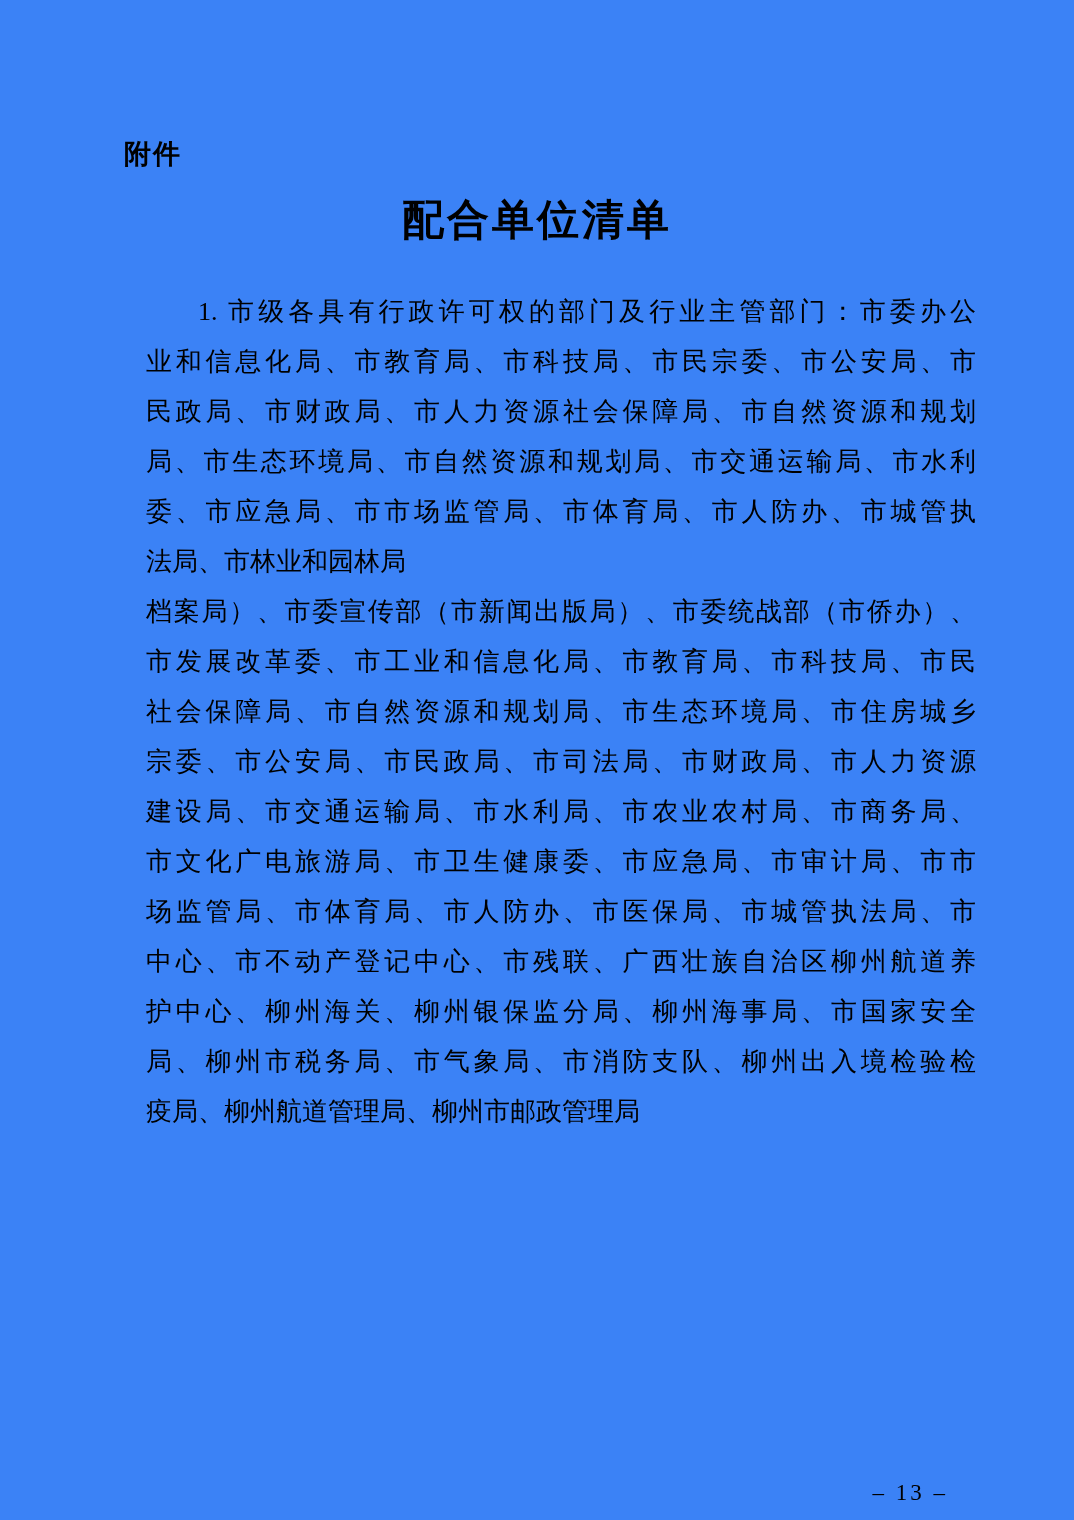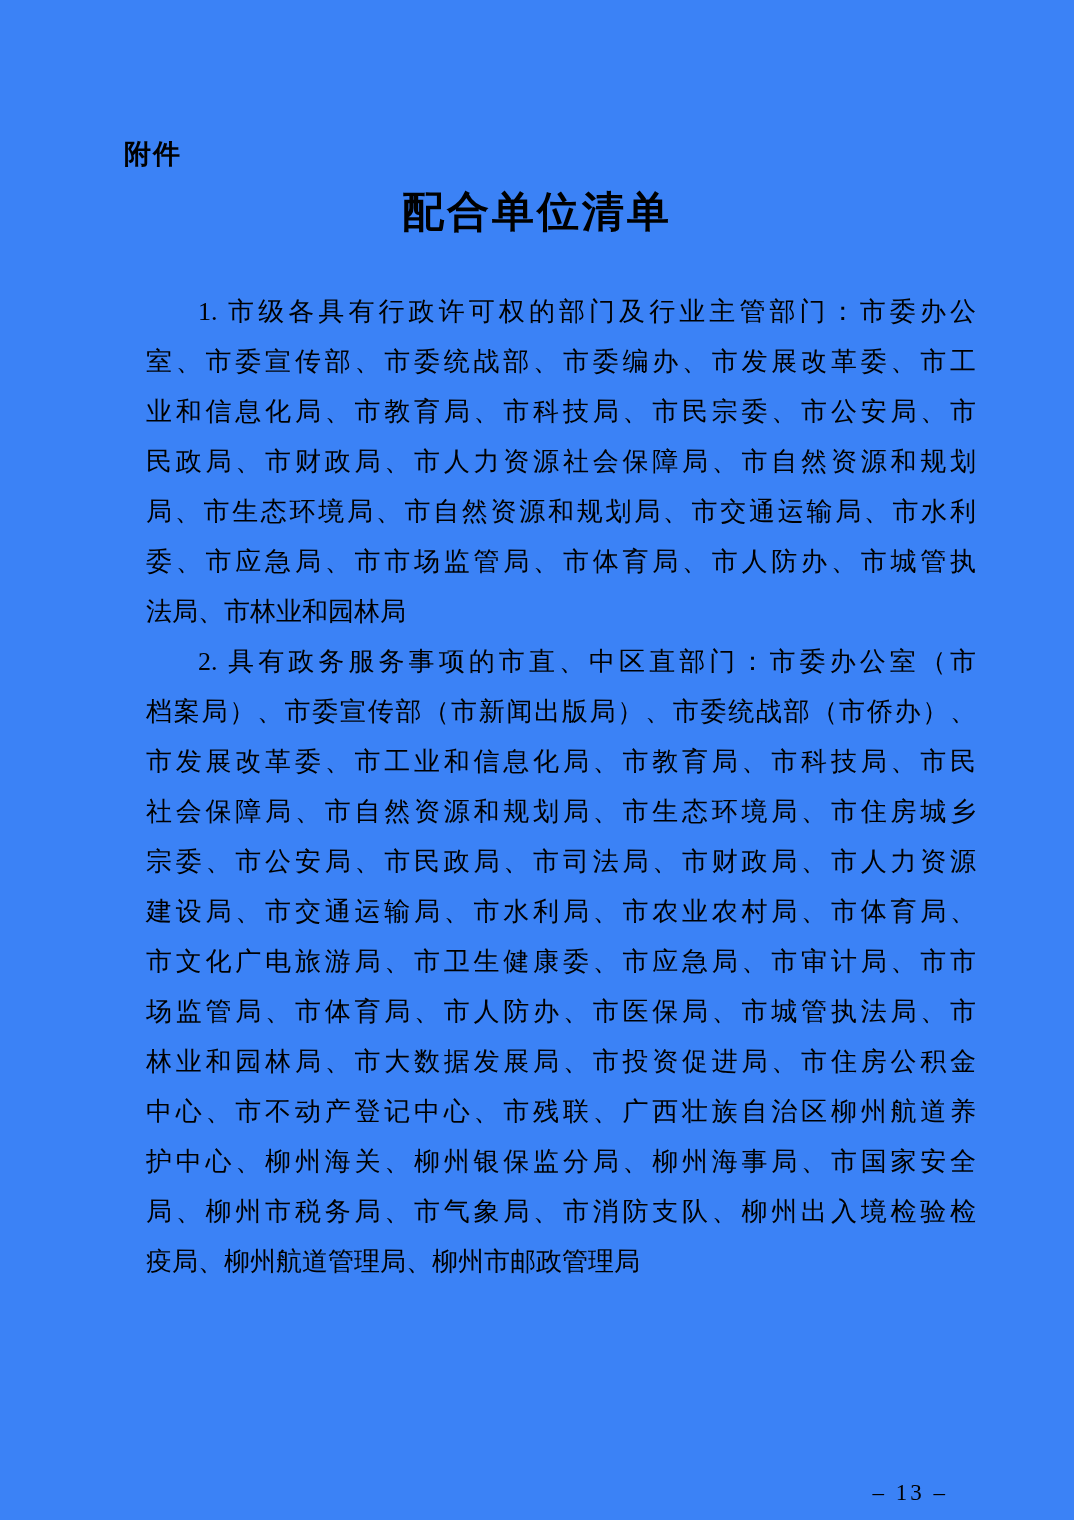--- a/index.html
+++ b/index.html
@@ -23,21 +23,21 @@
     font-family: "Liberation Sans", "DejaVu Sans", sans-serif;
     font-size: 27px;
     font-weight: 600;
     letter-spacing: 2px;
   }
   .doc-title {
     position: absolute;
     left: 0;
     right: 0;
     top: 184px;
-    margin: 0;
+    margin: 8px;
     text-align: center;
     font-size: 42px;
     font-weight: bold;
     letter-spacing: 3px;
     font-family: "Liberation Serif", "DejaVu Serif", serif;
   }
   .doc-body {
     position: absolute;
     left: 122px;
     top: 287px;
@@ -76,37 +76,34 @@
 <body>
 
 <div class="page">
   <div class="attachment-label">附件</div>
 
   <h1 class="doc-title">配合单位清单</h1>
 
   <div class="doc-body">
       <div class="paragraph">
         <div class="line first">1. 市级各具有行政许可权的部门及行业主管部门：市委办公</div>
-        <div class="line">室、市委宣传部、市委统战部、市委编办、市发展改革委、市工</div>
         <div class="line">业和信息化局、市教育局、市科技局、市民宗委、市公安局、市</div>
         <div class="line">民政局、市财政局、市人力资源社会保障局、市自然资源和规划</div>
         <div class="line">局、市生态环境局、市自然资源和规划局、市交通运输局、市水利</div>
         <div class="line">委、市应急局、市市场监管局、市体育局、市人防办、市城管执</div>
         <div class="line last">法局、市林业和园林局</div>
       </div>
       <div class="paragraph">
-        <div class="line first">2. 具有政务服务事项的市直、中区直部门：市委办公室（市</div>
         <div class="line">档案局）、市委宣传部（市新闻出版局）、市委统战部（市侨办）、</div>
         <div class="line">市发展改革委、市工业和信息化局、市教育局、市科技局、市民</div>
         <div class="line">社会保障局、市自然资源和规划局、市生态环境局、市住房城乡</div>
         <div class="line">宗委、市公安局、市民政局、市司法局、市财政局、市人力资源</div>
-        <div class="line">建设局、市交通运输局、市水利局、市农业农村局、市体育局、</div>
+        <div class="line">建设局、市交通运输局、市水利局、市农业农村局、市商务局、</div>
         <div class="line">市文化广电旅游局、市卫生健康委、市应急局、市审计局、市市</div>
         <div class="line">场监管局、市体育局、市人防办、市医保局、市城管执法局、市</div>
-        <div class="line">林业和园林局、市大数据发展局、市投资促进局、市住房公积金</div>
         <div class="line">中心、市不动产登记中心、市残联、广西壮族自治区柳州航道养</div>
         <div class="line">护中心、柳州海关、柳州银保监分局、柳州海事局、市国家安全</div>
         <div class="line">局、柳州市税务局、市气象局、市消防支队、柳州出入境检验检</div>
         <div class="line last">疫局、柳州航道管理局、柳州市邮政管理局</div>
       </div>
     </div>
 
   <div class="page-number">– 13 –</div>
 </div>
 

